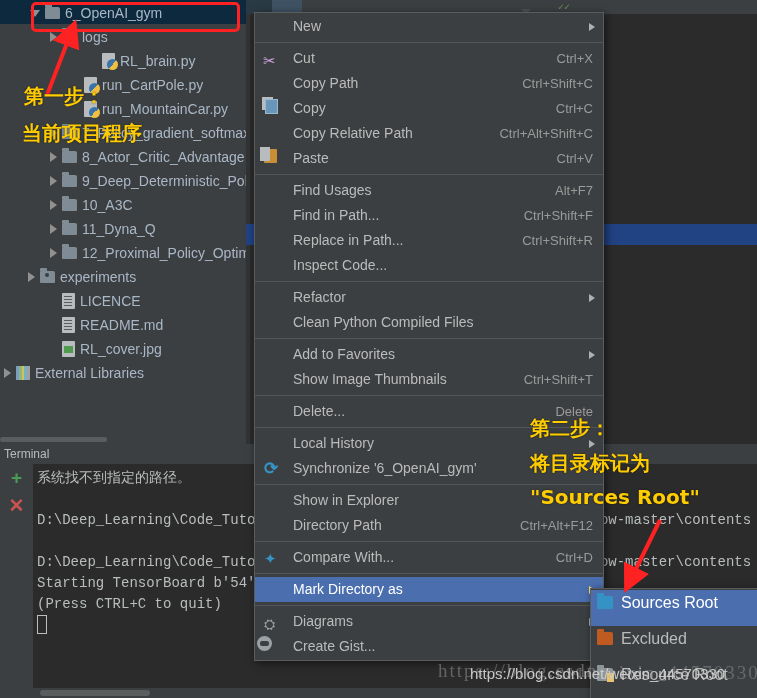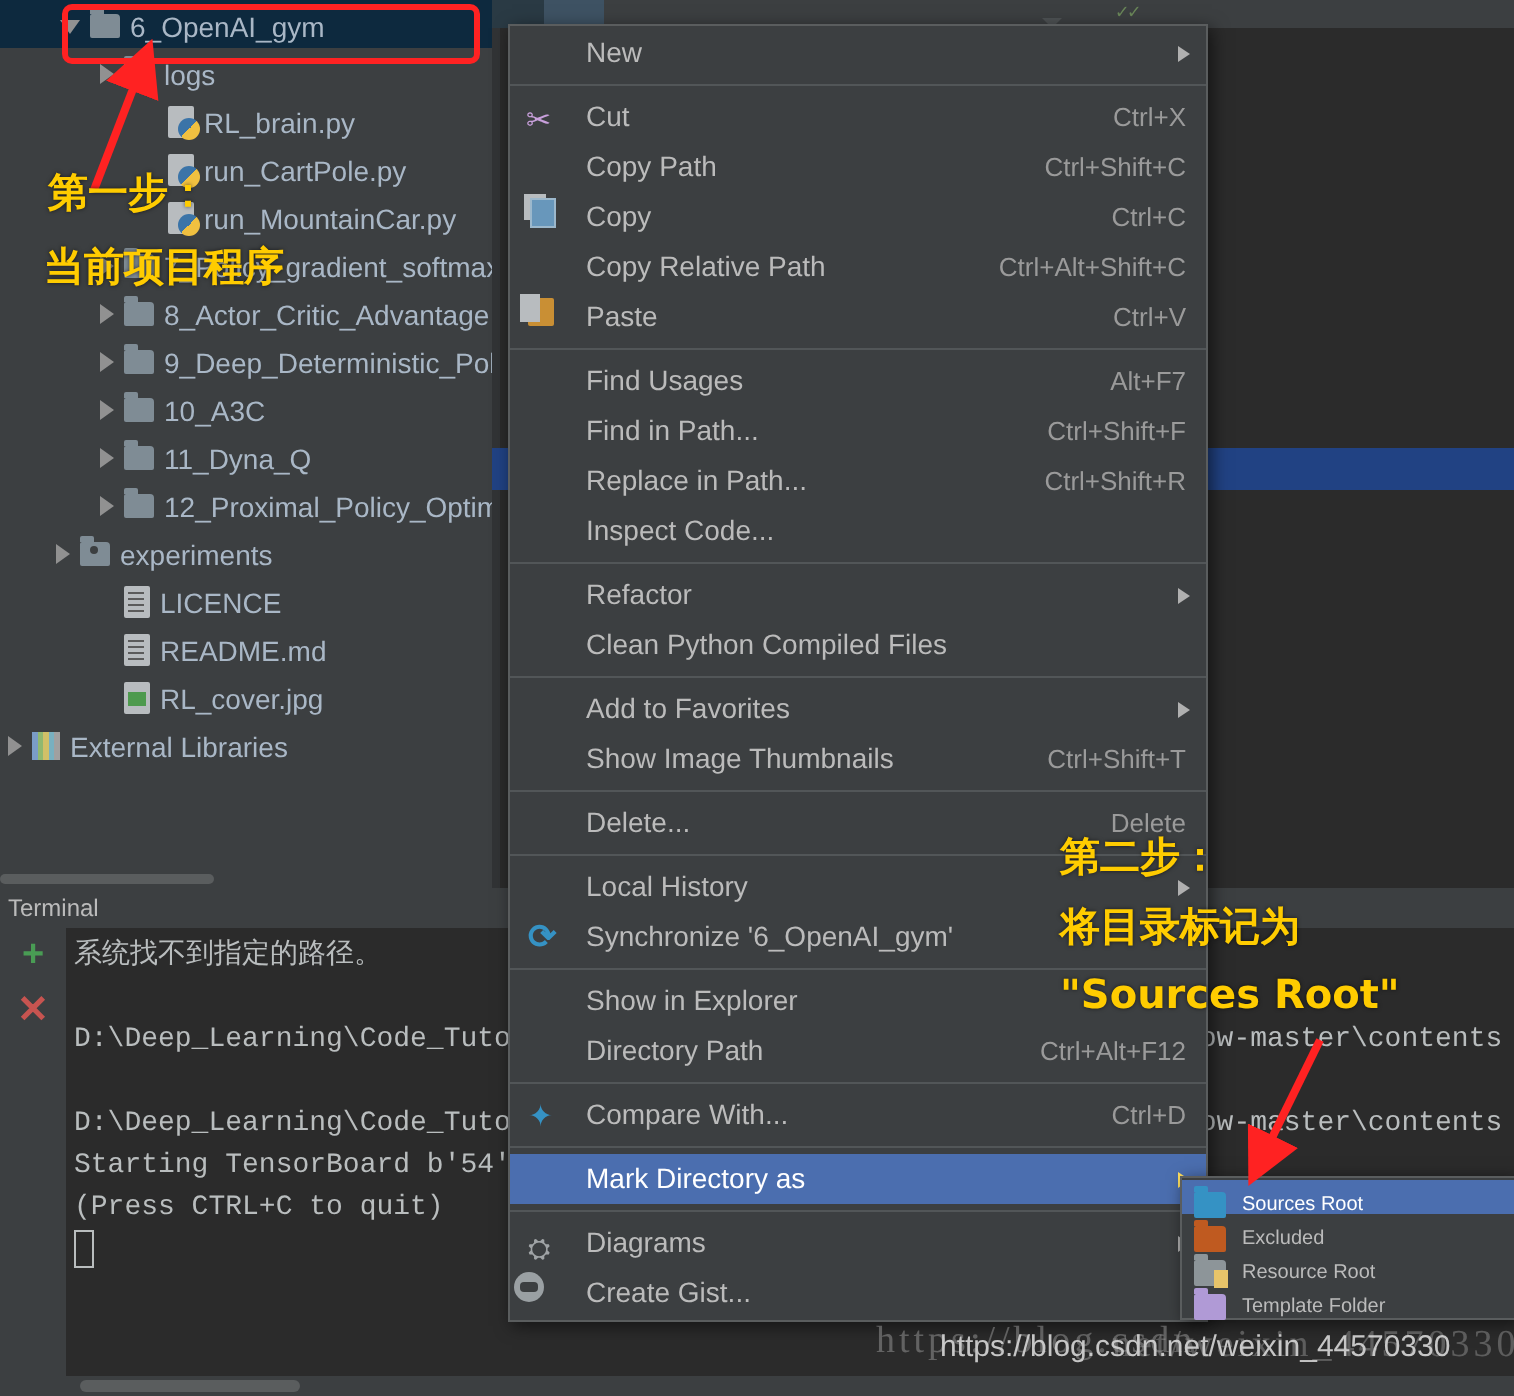--- a/index.html
+++ b/index.html
@@ -159,21 +159,21 @@
   .g-gist{width:15px;height:15px;border-radius:50%;background:#9aa0a3;left:2px;top:2px;}
   .g-gist:after{content:"";position:absolute;left:3px;top:5px;width:9px;height:5px;border-radius:2px;background:#3c3f41;}
 
   
   .sub-menu{
     position:absolute;left:590px;top:588px;width:167px;
     background:#3c3f41;border:1px solid #5a5d5e;
     box-shadow:2px 2px 8px rgba(0,0,0,.55);
     padding:1px 0;z-index:50;
   }
-  .smi{position:relative;height:17px;line-height:25px;color:#bbbbbb;font-size:10px;padding-left:30px;white-space:nowrap;}
+  .smi{position:relative;height:36px;line-height:25px;color:#bbbbbb;font-size:16px;padding-left:30px;white-space:nowrap;}
   .smi.sel{background:#4b6eaf;color:#ffffff;}
   .sico{position:absolute;left:6px;top:6px;width:16px;height:13px;border-radius:1px 2px 1px 1px;}
   .sico:before{content:"";position:absolute;left:0;top:-3px;width:7px;height:3px;border-radius:1px 1px 0 0;background:inherit;}
   .sico.blue{background:#3592c4;}
   .sico.orange{background:#bf5a20;}
   .sico.gray{background:#8d9599;}
   .sico.gray:after{content:"";position:absolute;right:-1px;bottom:-1px;width:7px;height:9px;background:#e8c46a;}
   .sico.purple{background:#b09ad6;}
 
   
@@ -212,21 +212,21 @@
     <div class="editor-body">
       <div class="gutter"></div>
       <div class="code" id="code-root"><div class="cl" style="top: 0px;"><span style="padding-left:248px"></span></div><div class="cl" style="top: 21px;"><span style="padding-left:248px"></span></div><div class="cl" style="top: 42px;"><span style="padding-left:248px"></span></div><div class="cl" style="top: 63px;"><span style="padding-left:248px"></span></div><div class="cl" style="top: 84px;"><span style="padding-left:248px"></span></div><div class="cl" style="top: 105px;"><span style="padding-left:248px"><span class="kw">from</span> RL_brain <span class="kw">import</span> <span class="id wav">DeepQNetwork</span></span></div><div class="cl" style="top: 126px;"><span style="padding-left:248px"></span></div><div class="cl" style="top: 147px;"><span style="padding-left:248px">env = gym.make(<span class="str">'MountainCar-v0'</span>)</span></div><div class="cl" style="top: 168px;"><span style="padding-left:248px">env = env.unwrapped</span></div><div class="cl" style="top: 189px;"><span style="padding-left:248px"></span></div><div class="cl sel" style="top: 210px;"><span style="padding-left:248px">print(env.action_space)</span></div><div class="cl" style="top: 231px;"><span style="padding-left:248px">print(env.observation_space)</span></div><div class="cl" style="top: 252px;"><span style="padding-left:248px">print(env.observation_space.high)</span></div><div class="cl" style="top: 273px;"><span style="padding-left:248px">print(env.observation_space.low)</span></div></div>
     </div>
   </div>
 
   <div class="project-panel">
     <div id="tree-root">
         <div class="tree-row selected" style="padding-left: 30px;"><span class="arrow down"></span><span class="ic ic-folder"></span><span class="tree-label">6_OpenAI_gym</span></div>
         <div class="tree-row" style="padding-left: 50px;"><span class="arrow "></span><span class="ic ic-folder"></span><span class="tree-label">logs</span></div>
-        <div class="tree-row" style="padding-left: 72px;"><span class="arrow blank"></span><span class="ic ic-py"></span><span class="tree-label">RL_brain.py</span></div>
+        <div class="tree-row" style="padding-left: 72px; margin-left: 18px;"><span class="arrow blank"></span><span class="ic ic-py"></span><span class="tree-label">RL_brain.py</span></div>
         <div class="tree-row" style="padding-left: 72px;"><span class="arrow blank"></span><span class="ic ic-py"></span><span class="tree-label">run_CartPole.py</span></div>
         <div class="tree-row" style="padding-left: 72px;"><span class="arrow blank"></span><span class="ic ic-py"></span><span class="tree-label">run_MountainCar.py</span></div>
         <div class="tree-row" style="padding-left: 50px;"><span class="arrow "></span><span class="ic ic-folder"></span><span class="tree-label">7_Policy_gradient_softmax</span></div>
         <div class="tree-row" style="padding-left: 50px;"><span class="arrow "></span><span class="ic ic-folder"></span><span class="tree-label">8_Actor_Critic_Advantage</span></div>
         <div class="tree-row" style="padding-left: 50px;"><span class="arrow "></span><span class="ic ic-folder"></span><span class="tree-label">9_Deep_Deterministic_Policy_Gradient_DDPG</span></div>
         <div class="tree-row" style="padding-left: 50px;"><span class="arrow "></span><span class="ic ic-folder"></span><span class="tree-label">10_A3C</span></div>
         <div class="tree-row" style="padding-left: 50px;"><span class="arrow "></span><span class="ic ic-folder"></span><span class="tree-label">11_Dyna_Q</span></div>
         <div class="tree-row" style="padding-left: 50px;"><span class="arrow "></span><span class="ic ic-folder"></span><span class="tree-label">12_Proximal_Policy_Optimization</span></div>
         <div class="tree-row" style="padding-left: 28px;"><span class="arrow "></span><span class="ic ic-folder dot"></span><span class="tree-label">experiments</span></div>
         <div class="tree-row" style="padding-left: 50px;"><span class="arrow blank"></span><span class="ic ic-file"></span><span class="tree-label">LICENCE</span></div>

